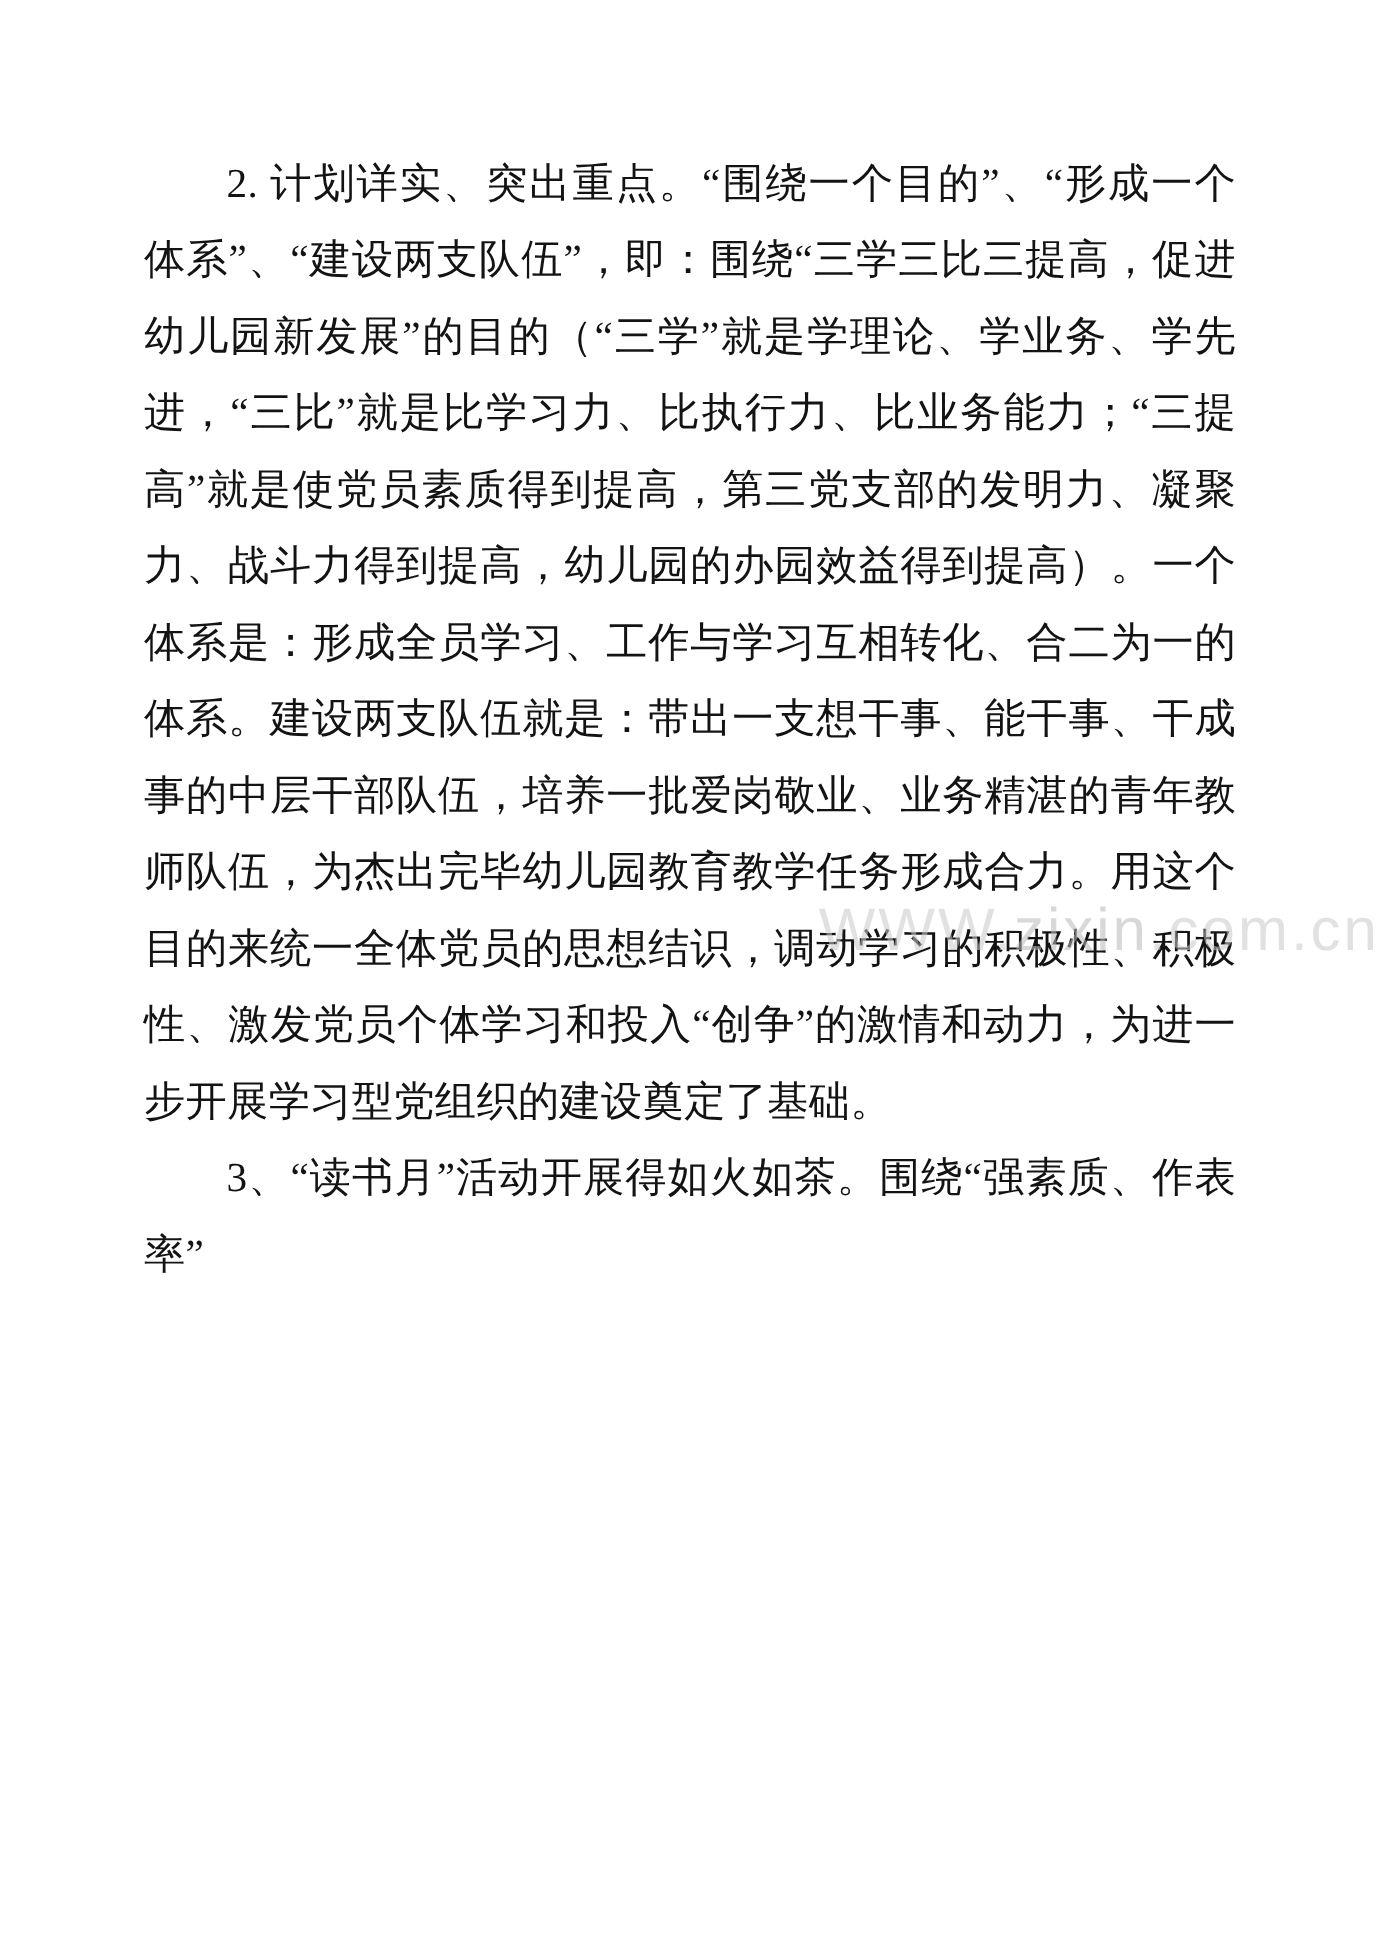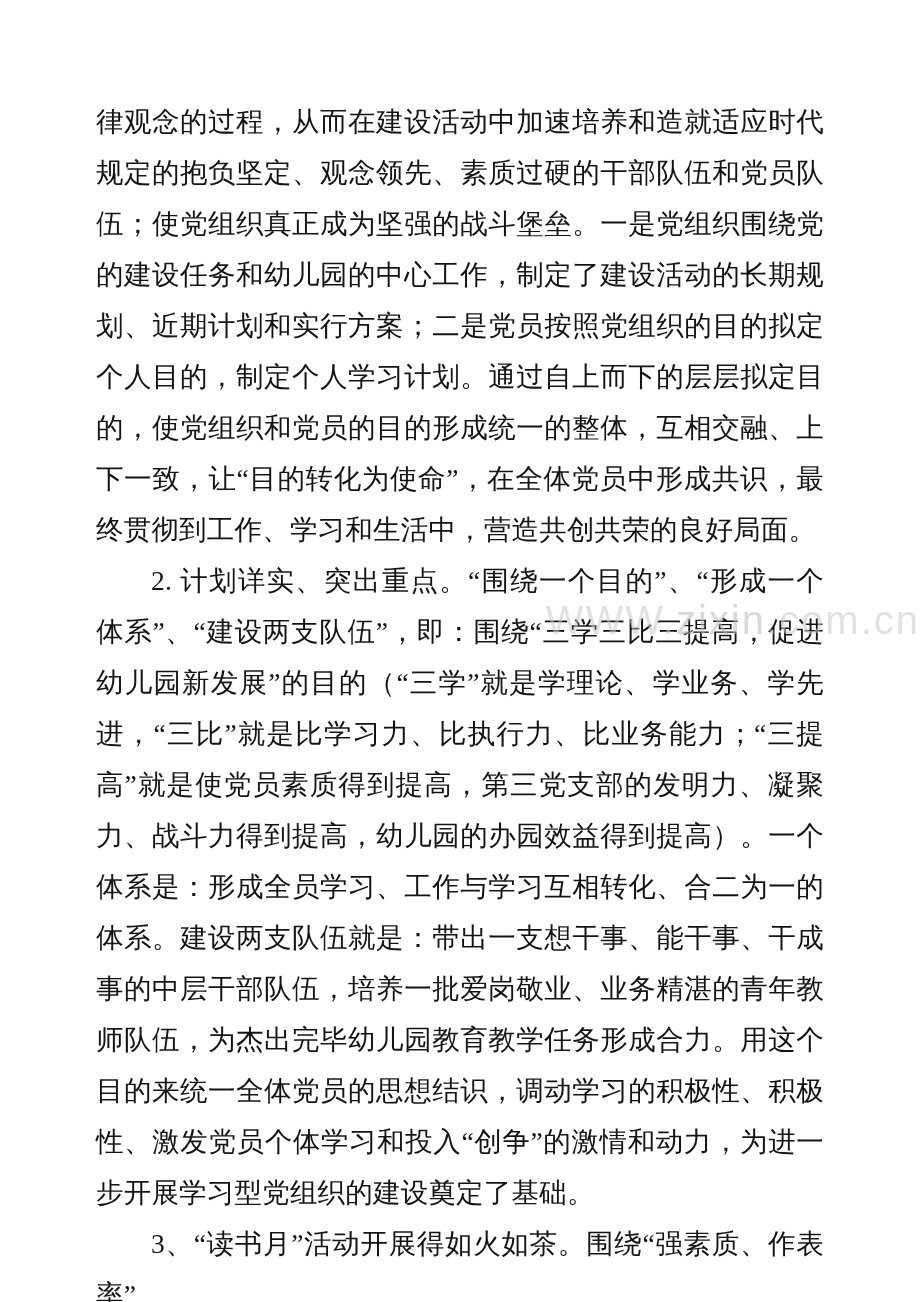--- a/index.html
+++ b/index.html
@@ -52,21 +52,20 @@
   .watermark .wm-dark {
     color: #b9b9b9;
   }
 </style>
 </head>
 <body>
 
 <div class="page">
 
   <div class="doc-body">
-    <p class="para">律观念的过程，从而在建设活动中加速培养和造就适应时代规定的抱负坚定、观念领先、素质过硬的干部队伍和党员队伍；使党组织真正成为坚强的战斗堡垒。一是党组织围绕党的建设任务和幼儿园的中心工作，制定了建设活动的长期规划、近期计划和实行方案；二是党员按照党组织的目的拟定个人目的，制定个人学习计划。通过自上而下的层层拟定目的，使党组织和党员的目的形成统一的整体，互相交融、上下一致，让“目的转化为使命”，在全体党员中形成共识，最终贯彻到工作、学习和生活中，营造共创共荣的良好局面。</p>
     <p class="para indent">2. 计划详实、突出重点。“围绕一个目的”、“形成一个体系”、“建设两支队伍”，即：围绕“三学三比三提高，促进幼儿园新发展”的目的（“三学”就是学理论、学业务、学先进，“三比”就是比学习力、比执行力、比业务能力；“三提高”就是使党员素质得到提高，第三党支部的发明力、凝聚力、战斗力得到提高，幼儿园的办园效益得到提高）。一个体系是：形成全员学习、工作与学习互相转化、合二为一的体系。建设两支队伍就是：带出一支想干事、能干事、干成事的中层干部队伍，培养一批爱岗敬业、业务精湛的青年教师队伍，为杰出完毕幼儿园教育教学任务形成合力。用这个目的来统一全体党员的思想结识，调动学习的积极性、积极性、激发党员个体学习和投入“创争”的激情和动力，为进一步开展学习型党组织的建设奠定了基础。</p>
     <p class="para indent">3、“读书月”活动开展得如火如茶。围绕“强素质、作表率”</p>
   </div>
 
   <div class="watermark">
     <span>WWW.</span><span class="wm-dark">zixin</span><span>.com.cn</span>
   </div>
 
 </div>
 

